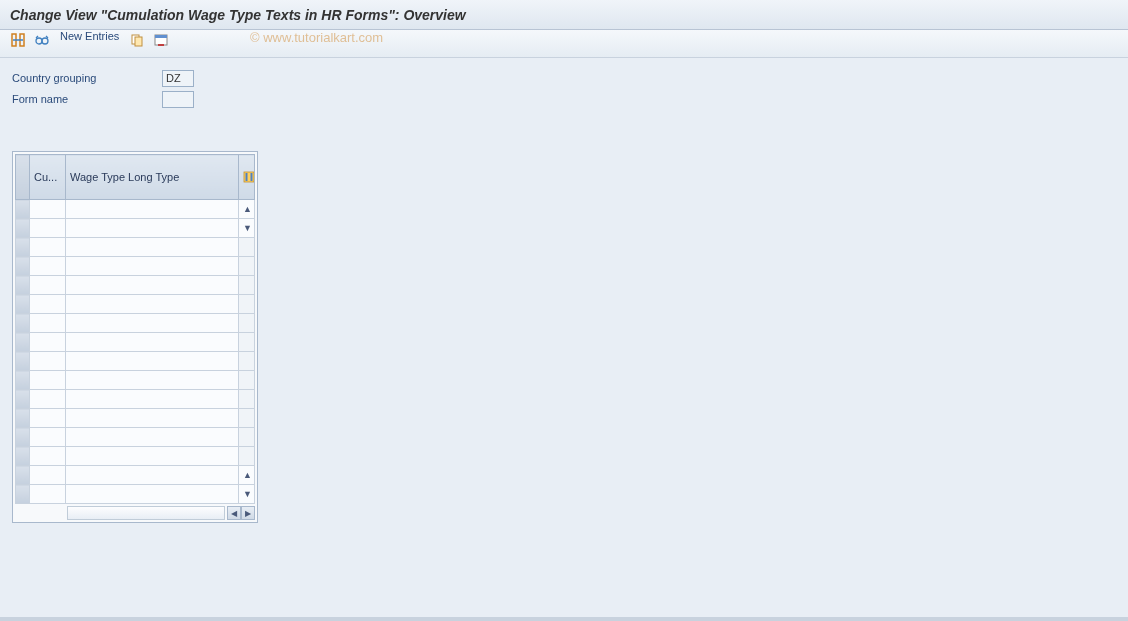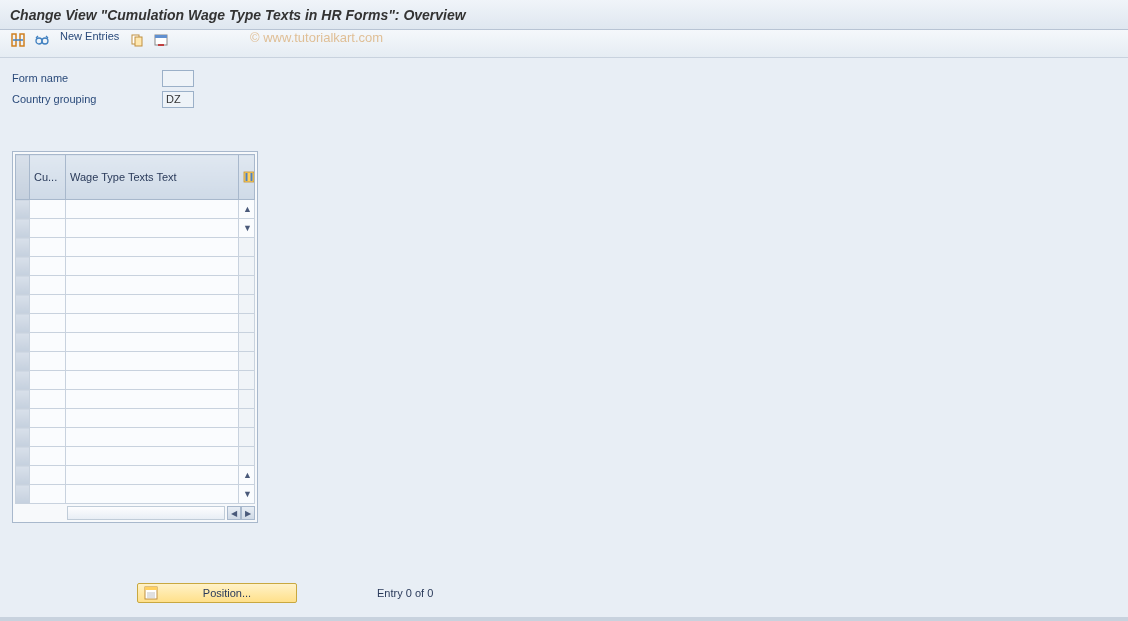--- a/index.html
+++ b/index.html
@@ -165,41 +165,41 @@
         <rect x="2" y="3" width="12" height="10" fill="#fff" stroke="#888" stroke-width="1"></rect>
         <rect x="2" y="3" width="12" height="3" fill="#6090d0"></rect>
         <path d="M5 13 L11 13" stroke="#c04040" stroke-width="2"></path>
       </svg>
   </div>
   <span class="watermark">© www.tutorialkart.com</span>
 </div>
 
 <div class="content">
   <div class="field-row">
+    <span class="field-label">Country grouping</span>
+    <input class="field-input" value="DZ" style="">
+  </div>
+  <div class="field-row">
     <span class="field-label">Form name</span>
     <input class="field-input" value="" style="">
-  </div>
-  <div class="field-row">
-    <span class="field-label">Country grouping</span>
-    <input class="field-input" value="DZ" style="">
   </div>
 
   <div class="table-wrap">
     <table class="tbl">
       <colgroup>
         <col class="col-sel">
           <col class="col-cu">
           <col>
           <col class="col-cfg">
       </colgroup>
       <thead>
         <tr>
           <th class="rowsel"></th>
           <th>Cu...</th>
-          <th>Wage Type Texts Text</th>
+          <th>Wage Type Long Type</th>
           <th class="cfg-cell">
             <svg class="cfg-icon-svg" width="12" height="12" viewBox="0 0 12 12">
                 <rect x="1" y="1" width="10" height="10" fill="#ffd060" stroke="#c09030" stroke-width="0.8"></rect>
                 <rect x="2.5" y="2" width="2" height="8" fill="#5080c0"></rect>
                 <rect x="7.5" y="2" width="2" height="8" fill="#5080c0"></rect>
               </svg>
           </th>
         </tr>
       </thead>
       <tbody id="tbody">
@@ -309,28 +309,15 @@
           </tr>
         </tbody>
     </table>
     <div class="hscroll-row">
       <div class="hscroll-track"></div>
       <div class="hscroll-btn">◀</div>
       <div class="hscroll-btn">▶</div>
     </div>
   </div>
 
-  <div class="footer-area">
-    <div class="pos-btn">
-      <span class="picon">
-        <svg width="14" height="14" viewBox="0 0 14 14">
-            <rect x="1" y="1" width="12" height="12" fill="#fff" stroke="#c09040" stroke-width="1"></rect>
-            <rect x="1" y="1" width="12" height="3" fill="#ffd060"></rect>
-            <path d="M3 7 L11 7 M3 9 L11 9 M3 11 L11 11" stroke="#b0b0b0" stroke-width="0.8"></path>
-          </svg>
-      </span>
-      <span class="plabel">Position...</span>
-    </div>
-    <span class="entry-text">Entry 0 of 0</span>
-  </div>
 </div>
 
 <div class="bottom-border"></div>
 
 </body></html>

